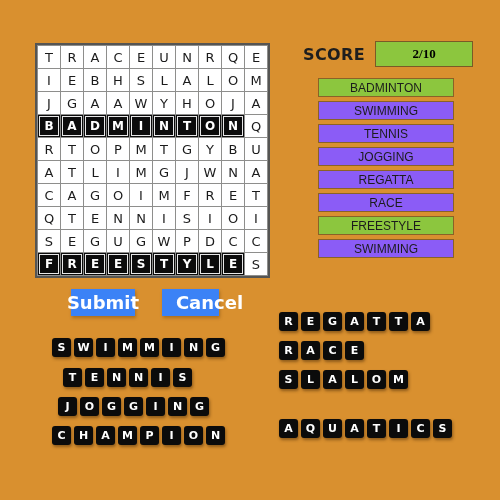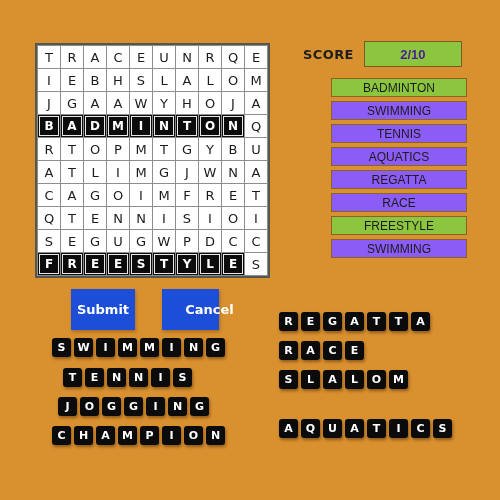--- a/index.html
+++ b/index.html
@@ -55,44 +55,44 @@
   
   #score-row {
     position: absolute;
     left: 303px;
     top: 41px;
     display: flex;
     align-items: center;
     gap: 10px;
   }
   #score-label {
-    font-size: 13px;
+    font-size: 16px;
     font-weight: bold;
     color: #1e1e1e;
     letter-spacing: .4px;
     font-family: "DejaVu Sans", sans-serif;
   }
   #score-value {
     width: 96px;
     height: 24px;
     background: #8cc63e;
     border: 1px solid #7a5a26;
-    color: #4c1d95;
+    color: #000000;
     font-size: 13px;
     font-weight: bold;
     display: flex;
     align-items: center;
     justify-content: center;
-    font-family: Liberation Sans, sans-serif;
+    font-family: Liberation Serif, serif;
   }
 
   
   #word-list {
     position: absolute;
-    left: 331px;
+    left: 318px;
     top: 78px;
     width: 136px;
     display: flex;
     flex-direction: column;
     gap: 4px;
   }
   .word-item {
     height: 17px;
     border: 1px solid #8a6227;
     background: #8b5cf6;
@@ -103,25 +103,25 @@
     justify-content: center;
     font-family: "Liberation Sans", sans-serif;
   }
   .word-item.found {
     background: #8cc63e;
   }
 
   
   .btn {
     position: absolute;
-    height: 41px;
+    height: 27px;
     border: 0;
-    background: #1d4ed8;
+    background: #3b82f6;
     color: #ffffff;
-    font-size: 13px;
+    font-size: 18px;
     font-weight: bold;
     display: flex;
     align-items: center;
     justify-content: center;
     box-shadow: 1px 2px 3px rgba(80,45,10,.35);
     cursor: pointer;
     font-family: "DejaVu Sans", sans-serif;
   }
   #submit-button { left: 71px; top: 289px; width: 64px; }
   #cancel-button { left: 162px; top: 289px; width: 57px; padding-left: 44px; }
@@ -258,21 +258,21 @@
 
 <div id="score-row">
   <div id="score-label">SCORE</div>
   <div id="score-value">2/10</div>
 </div>
 
 <div id="word-list">
     <div class="word-item found">BADMINTON</div>
     <div class="word-item">SWIMMING</div>
     <div class="word-item">TENNIS</div>
-    <div class="word-item">AQUATICS</div>
+    <div class="word-item">JOGGING</div>
     <div class="word-item">REGATTA</div>
     <div class="word-item">RACE</div>
     <div class="word-item found">FREESTYLE</div>
     <div class="word-item">SWIMMING</div>
   </div>
 
 <button class="btn" id="submit-button">Submit</button>
 <button class="btn" id="cancel-button">Cancel</button>
 
 <div id="tile-words-container">

